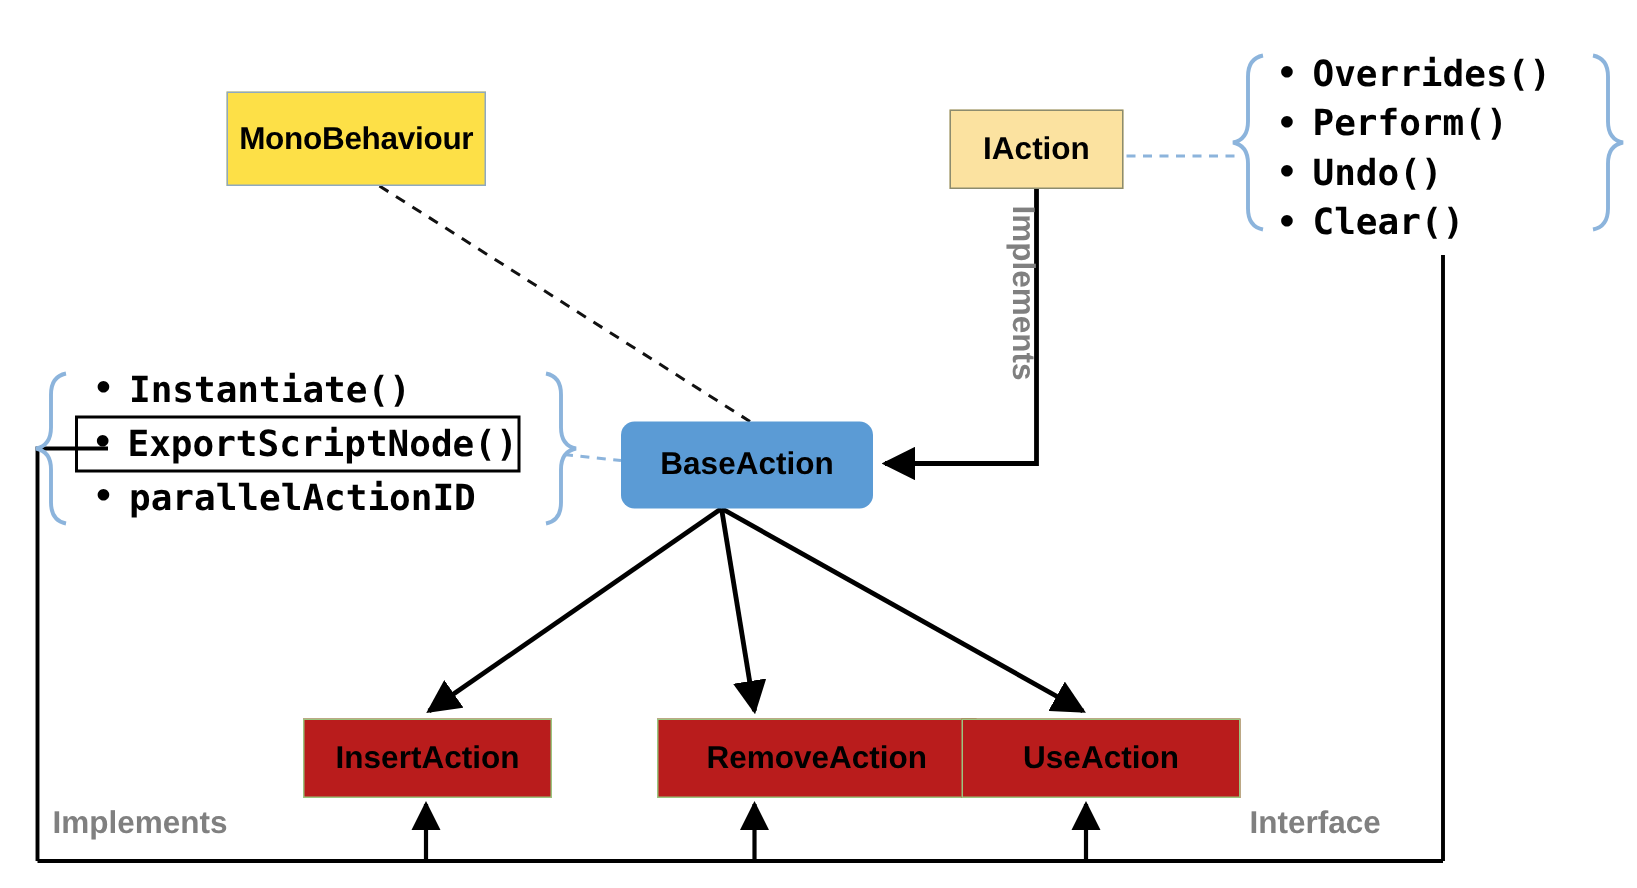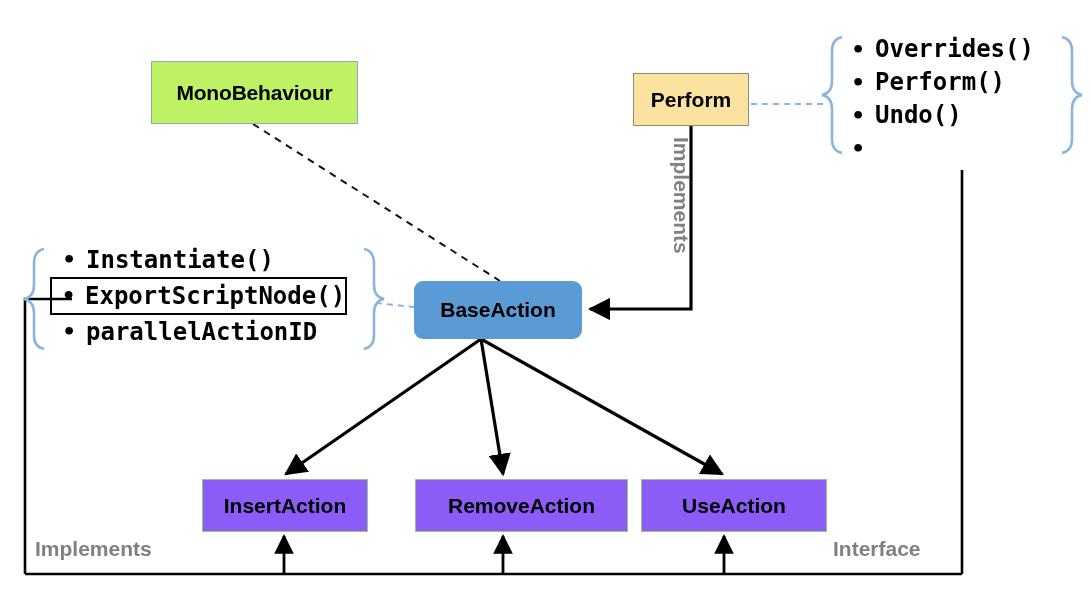--- a/index.html
+++ b/index.html
@@ -3,35 +3,35 @@
 <meta charset="utf-8">
 <style>
   html,body{margin:0;padding:0;background:#ffffff;}
   body{font-family:"Liberation Sans",sans-serif;}
   #canvas{position:relative;width:1091px;height:592px;background:#ffffff;overflow:hidden;}
   svg.layer{position:absolute;left:0;top:0;width:1091px;height:592px;pointer-events:none;}
 
   .node{position:absolute;display:flex;align-items:center;justify-content:center;
         font-weight:bold;color:#000;text-align:center;box-sizing:border-box;}
 
-  #mono-behaviour-node{left:151px;top:61px;width:207px;height:63px;background:#bef264;
+  #mono-behaviour-node{left:151px;top:61px;width:173px;height:63px;background:#fde047;
         border:1.5px solid #8EA9C1;font-size:21px;letter-spacing:-0.2px;}
 
   #iaction-node{left:633px;top:73px;width:116px;height:53px;background:#FBE2A0;
         border:1.5px solid #8C8C6E;font-size:21px;}
 
   #interface-label{position:absolute;left:600px;top:44px;width:190px;text-align:center;
         color:#808080;font-size:19px;font-weight:bold;}
 
   #base-action-node{left:414px;top:281px;width:168px;height:58px;background:#5B9BD5;
         border-radius:9px;font-size:21px;}
 
-  .green-node{background:#8b5cf6;border:1px solid #9BC47F;font-size:21px;height:53px;top:479px;}
+  .green-node{background:#b91c1c;border:1px solid #9BC47F;font-size:21px;height:53px;top:479px;}
   #insert-action-node{left:202px;width:166px;}
-  #remove-action-node{left:415px;width:213px;}
+  #remove-action-node{left:438px;width:213px;}
   #use-action-node{left:641px;width:186px;}
 
   .callout{position:absolute;font-family:"DejaVu Sans Mono","Liberation Mono",monospace;
         font-weight:bold;color:#000;}
   .callout ul{list-style:none;margin:0;padding:0;}
   .callout li{display:flex;align-items:center;white-space:nowrap;}
   .callout li .bullet{display:inline-block;width:34px;text-align:center;font-size:22px;line-height:1;}
   .callout li .txt{font-size:24px;line-height:1.18;}
 
   #left-callout{left:52px;top:243px;}
@@ -87,21 +87,21 @@
     <path d="M 842 37 q -10 2 -10 14 l 0 30 q 0 12 -10 14
           q 10 2 10 14 l 0 30 q 0 12 10 14" fill="none" stroke="#8CB4DC" stroke-width="2.6"></path>
     <path d="M 1062 37 q 10 2 10 14 l 0 30 q 0 12 10 14
           q -10 2 -10 14 l 0 30 q 0 12 -10 14" fill="none" stroke="#8CB4DC" stroke-width="2.6"></path>
     <line x1="751" y1="104" x2="828" y2="104" stroke="#8CB4DC" stroke-width="2" stroke-dasharray="6,5"></line>
   </svg>
 
   <div class="node" id="mono-behaviour-node">MonoBehaviour</div>
 
 
-  <div class="node" id="iaction-node">Perform</div>
+  <div class="node" id="iaction-node">IAction</div>
 
   <div class="node" id="base-action-node">BaseAction</div>
 
   <div class="node green-node" id="insert-action-node">InsertAction</div>
   <div class="node green-node" id="remove-action-node">RemoveAction</div>
   <div class="node green-node" id="use-action-node">UseAction</div>
 
   <div class="callout" id="left-callout">
     <ul>
       <li>
@@ -128,20 +128,21 @@
       <li>
         <span class="bullet">•</span>
         <span class="txt">Perform()</span>
       </li>
       <li>
         <span class="bullet">•</span>
         <span class="txt">Undo()</span>
       </li>
       <li>
         <span class="bullet">•</span>
+        <span class="txt">Clear()</span>
       </li>
     </ul>
   </div>
 
   <div class="corner-label" id="implements-vertical-label">Implements</div>
   <div class="corner-label" id="implements-bottom-label">Implements</div>
   <div class="corner-label" id="overrides-label">Interface</div>
 
 </div>
 

